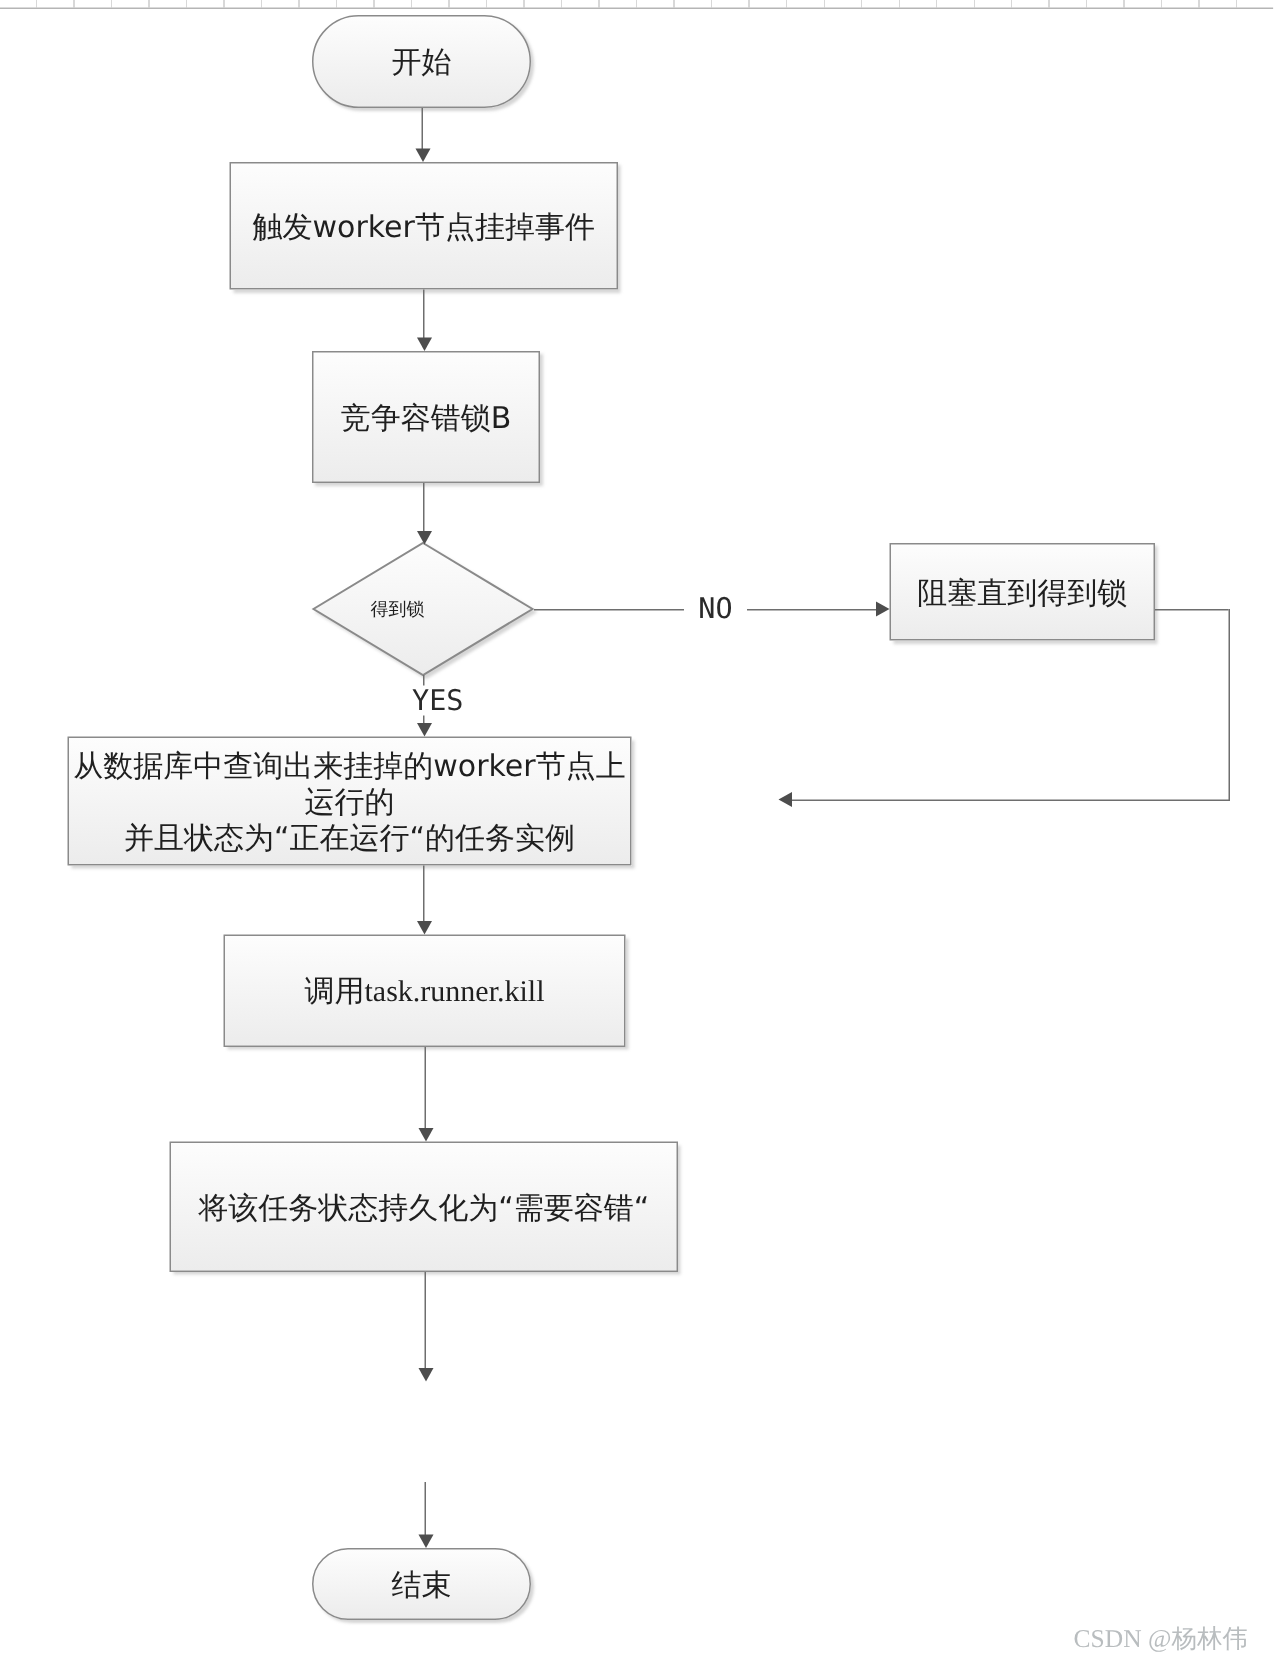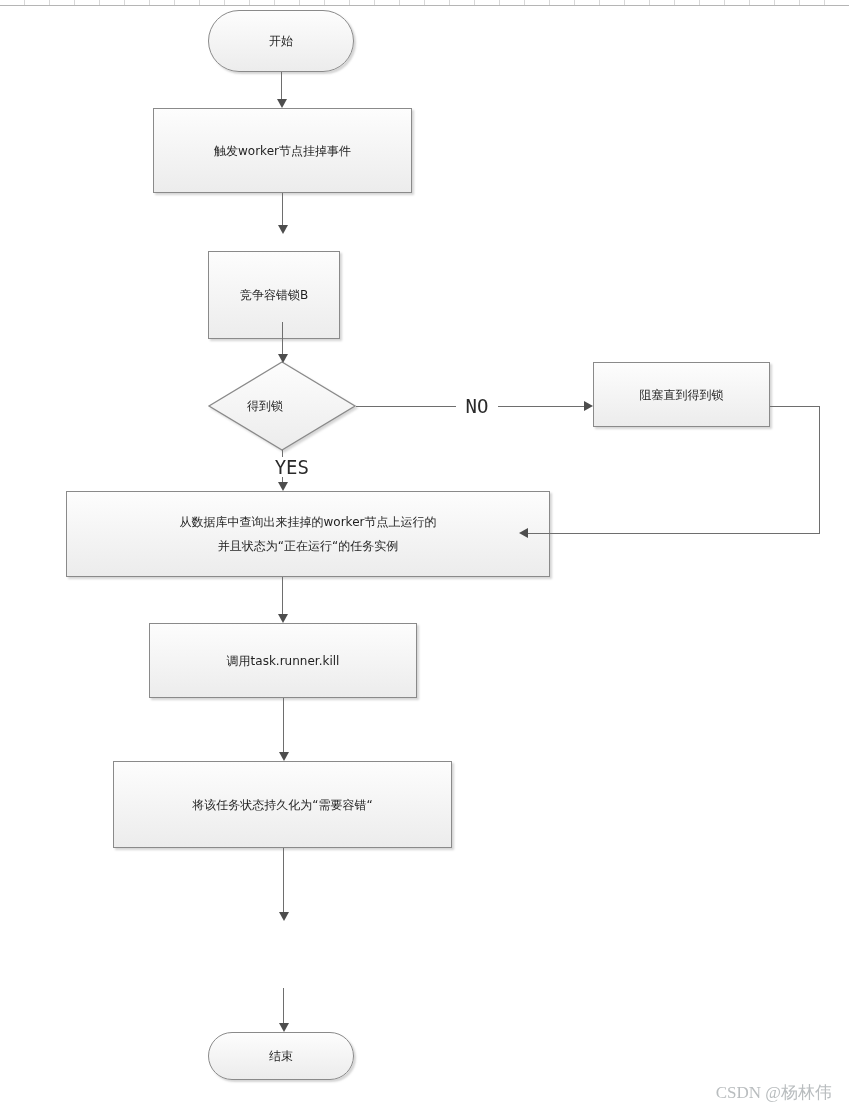--- a/index.html
+++ b/index.html
@@ -12,30 +12,30 @@
     position:absolute;left:0;top:0;width:849px;height:5px;
     border-bottom:1px solid #b5b5b5;
     background:repeating-linear-gradient(90deg,#ffffff 0px,#ffffff 24px,#d8d8d8 24px,#d8d8d8 25px);
   }
   .node{
     position:absolute;box-sizing:border-box;
     border:1px solid var(--node_border,#8a8a8a);
     background:linear-gradient(180deg,#fdfdfd 0%,#ececec 100%);
     box-shadow:2px 2px 2px rgba(150,150,150,0.4);
     display:flex;align-items:center;justify-content:center;
-    text-align:center;font-size:12px;line-height:24px;
+    text-align:center;font-size:20px;line-height:24px;
     color:var(--text_color,#1f1f1f);
   }
   .terminator{border-radius:31px;}
   #node-start   {left:208px;top:10px;  width:146px;height:62px;}
   #node-trigger {left:153px;top:108px; width:259px;height:85px;}
-  #node-compete {left:208px;top:251px; width:132px;height:88px;text-align:right;}
+  #node-compete {left:208px;top:234px; width:152px;height:88px;text-align:right;}
   #node-block   {left:593px;top:362px; width:177px;height:65px;}
-  #node-query   {left:45px; top:491px; width:484px;height:86px;flex-direction:column;margin-left:21px;}
-  #node-kill    {left:149px;top:623px; width:268px;height:75px;}
+  #node-query   {left:45px; top:491px; width:376px;height:86px;flex-direction:column;}
+  #node-kill    {left:149px;top:623px; width:268px;height:75px;font-family:Liberation Serif, serif;}
   #node-persist {left:113px;top:761px; width:339px;height:87px;}
   #node-release {left:209px;top:921px; width:148px;height:67px;}
   #node-end     {left:208px;top:1032px;width:146px;height:48px;}
 
   .diamond-svg{position:absolute;left:207px;top:361px;filter:drop-shadow(2px 2px 1px rgba(150,150,150,0.4));}
   .diamond-label{
     position:absolute;left:190px;top:361px;width:150px;height:90px;
     display:flex;align-items:center;justify-content:center;
     font-size:12px;color:var(--text_color,#1f1f1f);
   }

